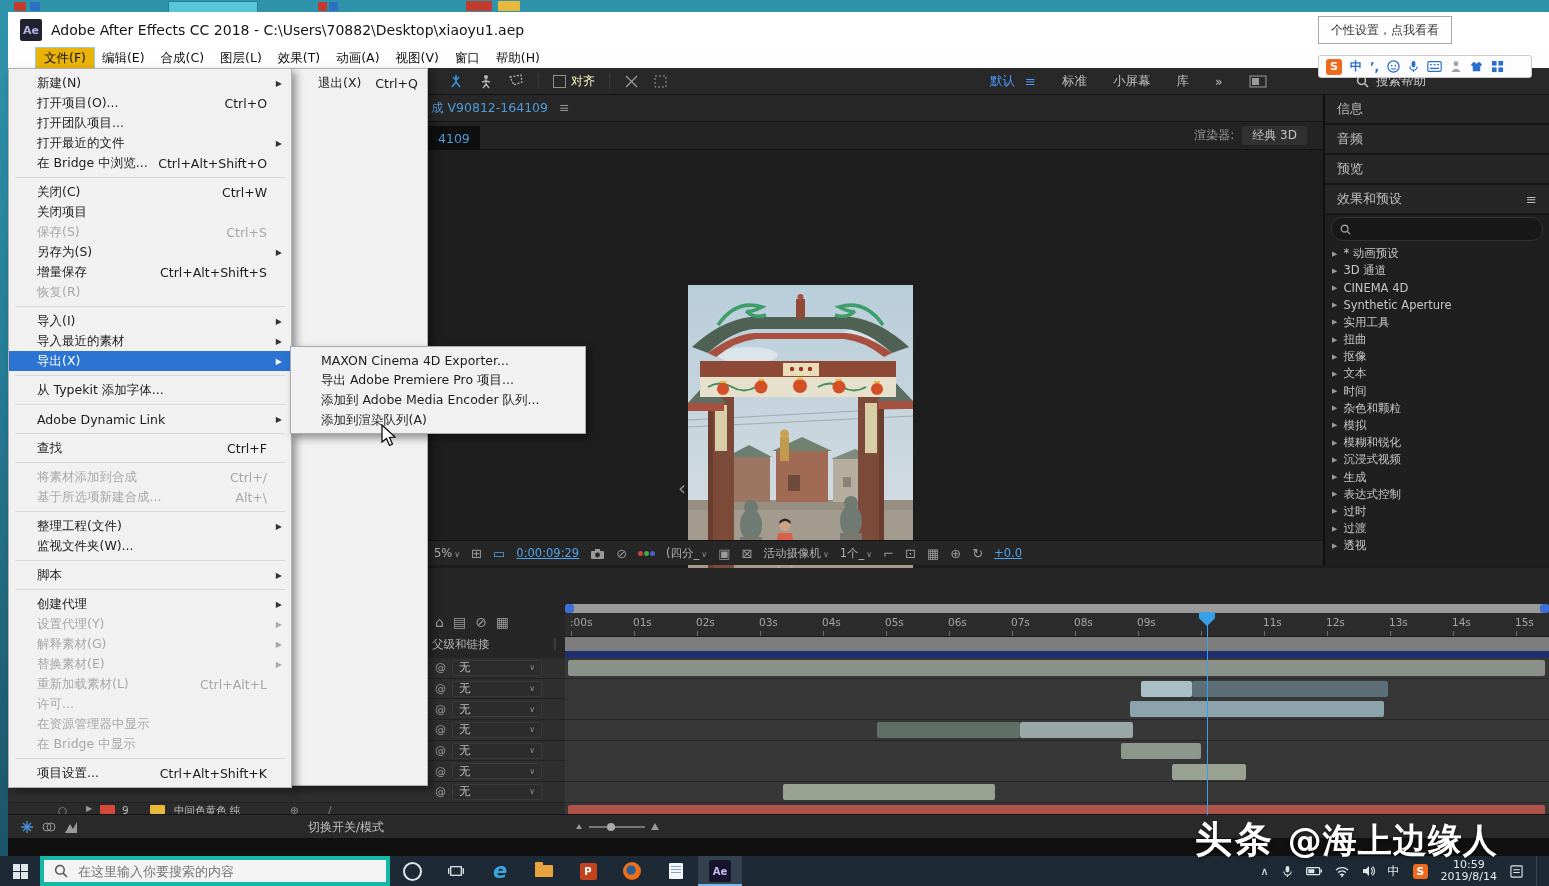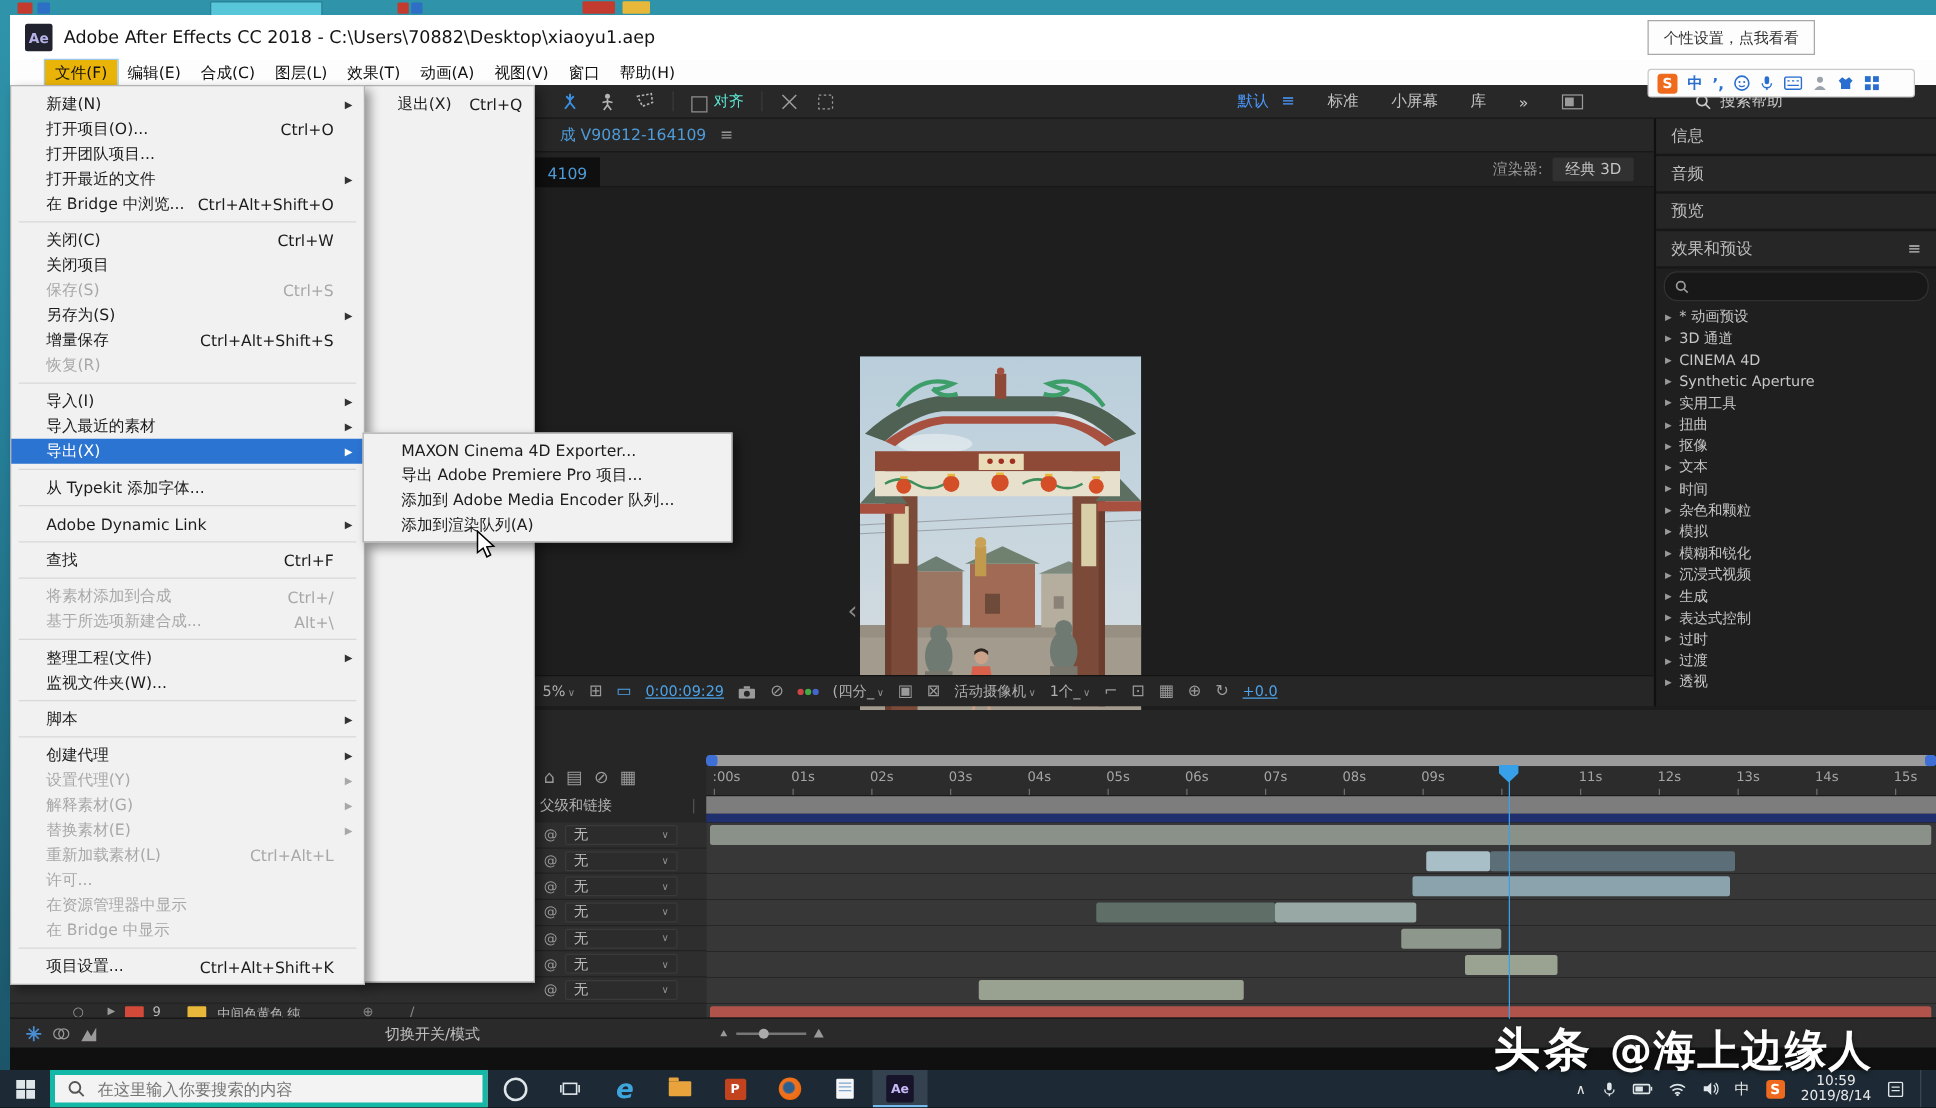--- a/index.html
+++ b/index.html
@@ -17,21 +17,21 @@
   .menubar .mtop.active{background:#eab308;outline:1px solid #9bc9ee;margin-left:28px;}
   
   .appbg{left:8px;top:68px;width:1541px;height:770px;background:#1d1d1d;z-index:1;}
   .toolbar{left:8px;top:68px;width:1541px;height:27px;background:#282828;border-bottom:1px solid #141414;display:flex;align-items:center;color:#b5b5b5;z-index:2;box-sizing:border-box;}
   .tools{position:absolute;left:440px;display:flex;align-items:center;gap:14px;font-size:14px;}
   .wspace{position:absolute;left:982px;display:flex;align-items:center;gap:26px;font-size:12.5px;color:#c3c3c3;}
   .wspace .ws.active{color:#4a9aff;}
   .searchhelp{position:absolute;left:1348px;display:flex;align-items:center;gap:7px;color:#c9c9c9;font-size:12.5px;}
   
   .comp{left:428px;top:95px;width:897px;height:470px;background:#1f1f1f;border-right:2px solid #101010;box-sizing:border-box;z-index:2;}
-  .comp .tabbar{position:absolute;left:0;top:0;width:100%;height:27px;background:#272727;border-bottom:1px solid #151515;display:flex;align-items:center;padding-left:20px;box-sizing:border-box;font-size:12.5px;}
+  .comp .tabbar{position:absolute;left:0;top:0;width:100%;height:27px;background:#272727;border-bottom:1px solid #151515;display:flex;align-items:center;padding-left:3px;box-sizing:border-box;font-size:12.5px;}
   .comp .vstrip{position:absolute;left:0;top:27px;width:100%;height:28px;background:#232323;border-bottom:1px solid #141414;box-sizing:border-box;}
   .vtab{position:absolute;left:0;top:4px;height:24px;background:#0f0f0f;padding:0 10px;display:flex;align-items:center;color:#4e9bd8;font-size:12.5px;}
   .renderer{position:absolute;right:16px;top:4px;display:flex;align-items:center;gap:8px;font-size:12px;color:#9a9a9a;}
   .renderer .chip{background:#313131;color:#c5c5c5;padding:1px 10px;border-radius:2px;}
   .viewer{position:absolute;left:0;top:55px;width:100%;height:390px;background:#1e1e1e;}
   .photo{position:absolute;left:260px;top:135px;width:225px;height:310px;}
   .pane-arrow{position:absolute;left:250px;top:326px;color:#8a8a8a;font-size:20px;}
   .ctoolbar{position:absolute;left:0;top:445px;width:100%;height:25px;background:#262626;border-top:1px solid #141414;display:flex;align-items:center;gap:11px;padding-left:6px;box-sizing:border-box;font-size:11.5px;color:#b0b0b0;white-space:nowrap;}
   .ctoolbar .blue{color:#4ea3e8;text-decoration:underline;}
   .ctoolbar .ic{font-size:13px;color:#9a9a9a;}
@@ -180,21 +180,21 @@
           <path d="M8 2 L8 9 M8 9 L4 14 M8 9 L12 14 M5 4 L8 7 L11 4" stroke="#3a8fe0" stroke-width="1.6" fill="none"></path>
         </svg>
       <svg width="16" height="16" viewBox="0 0 16 16">
           <circle cx="8" cy="4" r="2" fill="#b5b5b5"></circle>
           <path d="M8 6 L8 11 M8 8 L4 9 M8 8 L12 9 M8 11 L5 15 M8 11 L11 15" stroke="#b5b5b5" stroke-width="1.3" fill="none"></path>
         </svg>
       <svg width="16" height="16" viewBox="0 0 16 16">
           <path d="M2 4 L13 2 L14 9 L6 12 Z" stroke="#b5b5b5" stroke-width="1.3" fill="none" stroke-dasharray="2 1.5"></path>
         </svg>
       <span style="width:1px;height:16px;background:#3a3a3a;"></span>
-      <span style="font-size:12px;color:#5eead4;display:flex;align-items:flex-end;gap:5px;">
+      <span style="font-size:12px;color:#fef9c3;display:flex;align-items:center;gap:5px;">
         <span style="width:11px;height:11px;border:1px solid #8f8f8f;display:inline-block;"></span>
         <span>对齐</span>
       </span>
       <span style="width:1px;height:16px;background:#3a3a3a;"></span>
       <svg width="15" height="15" viewBox="0 0 15 15">
           <path d="M2 13 L13 2 M2 2 L13 13" stroke="#9a9a9a" stroke-width="1.3"></path>
         </svg>
       <svg width="15" height="15" viewBox="0 0 15 15">
           <rect x="2" y="2" width="11" height="11" stroke="#9a9a9a" fill="none" stroke-dasharray="2 2"></rect>
         </svg>

